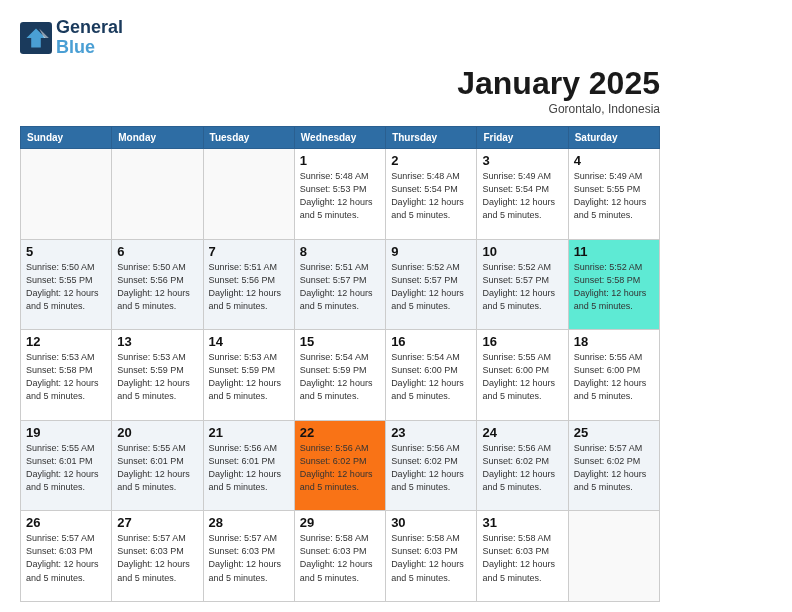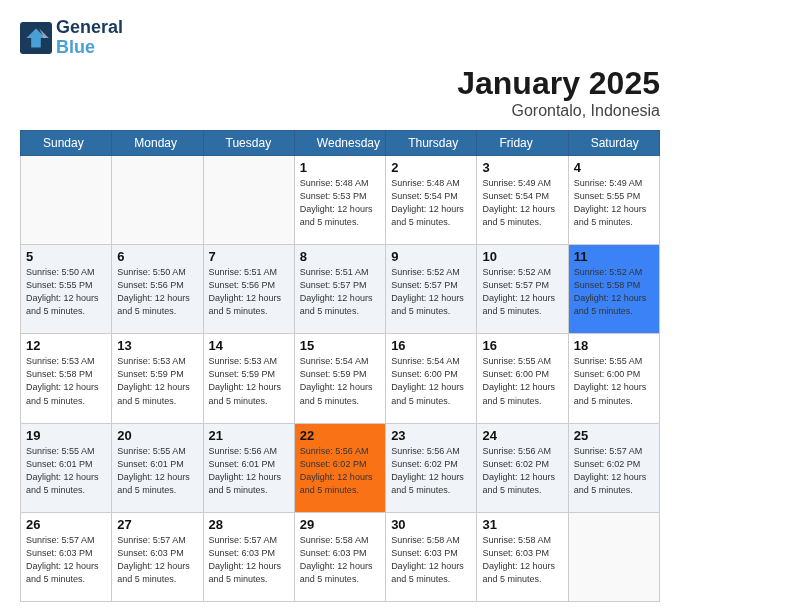--- a/index.html
+++ b/index.html
@@ -44,37 +44,37 @@
     .title-block {
       text-align: right;
     }
     .month-title {
       font-size: 32px;
       font-weight: bold;
       color: #1a1a1a;
       margin-top: 47px;
     }
     .location {
-      font-size: 16px;
+      font-size: 12px;
       color: #444;
     }
     .calendar {
       flex: 1;
       border: 1px solid #ccc;
       border-collapse: collapse;
       width: 100%;
       table-layout: fixed;
     }
     .calendar th {
       background: #2e6da4;
       color: #fff;
       text-align: left;
-      padding: 5px 22px;
-      font-size: 12px;
-      font-weight: normal;
+      padding: 5px 6px;
+      font-size: 10px;
+      font-weight: bold;
       border: 1px solid #2a5f90;
     }
     .calendar td {
       border: 1px solid #ccc;
       vertical-align: top;
       padding: 4px 5px;
       font-size: 9.5px;
       color: #222;
       height: 85px;
       width: 113px;
@@ -202,21 +202,21 @@
 Daylight: 12 hours
 and 5 minutes.</div>
           </td>
           <td style="background-color: rgb(240, 244, 248);">
             <div class="cell-day">10</div>
             <div class="cell-info">Sunrise: 5:52 AM
 Sunset: 5:57 PM
 Daylight: 12 hours
 and 5 minutes.</div>
           </td>
-          <td style="background-color: #3b82f6;">
+          <td style="background-color: #5eead4;">
             <div class="cell-day">11</div>
             <div class="cell-info">Sunrise: 5:52 AM
 Sunset: 5:58 PM
 Daylight: 12 hours
 and 5 minutes.</div>
           </td>
         </tr>
         <tr>
           <td style="background-color: rgb(255, 255, 255);">
             <div class="cell-day">12</div>

